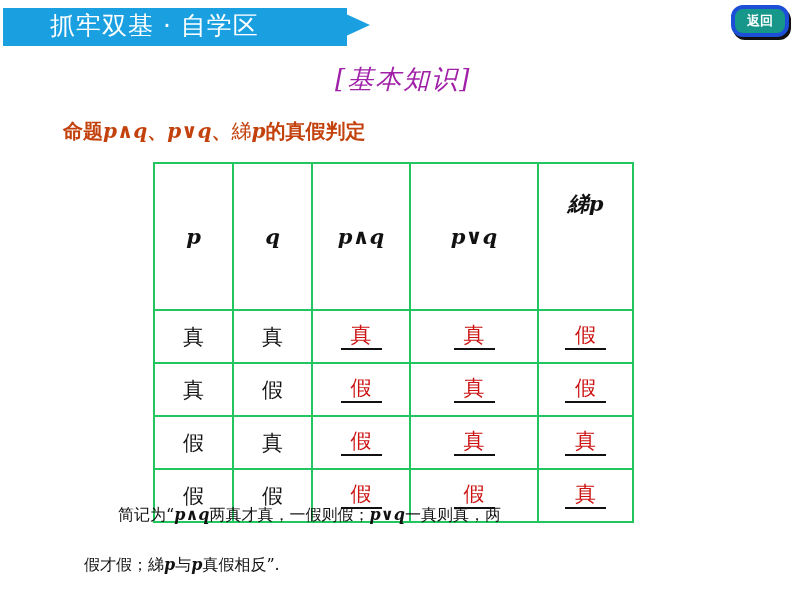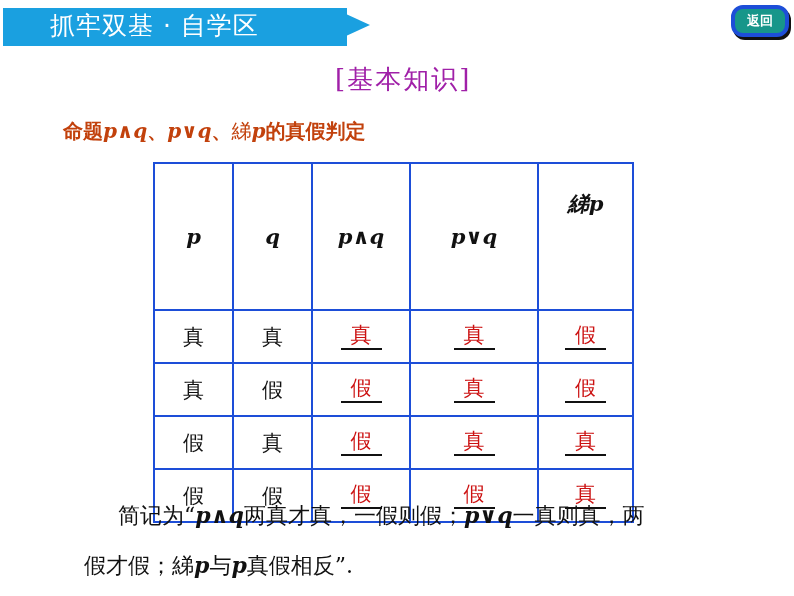--- a/index.html
+++ b/index.html
@@ -6,33 +6,33 @@
   body { width:794px; height:596px; background:#ffffff; position:relative; overflow:hidden;
          font-family:"DejaVu Serif", serif; }
   .banner { position:absolute; left:3px; top:8px; width:344px; height:38px; background:#1aa0e0; }
   .banner-arrow { position:absolute; left:346px; top:14px; width:0; height:0;
          border-top:11px solid transparent; border-bottom:11px solid transparent; border-left:24px solid #1aa0e0; }
   .banner-title { position:absolute; left:30px; top:10px; color:#fff; font-family:"DejaVu Sans", sans-serif;
          font-size:25px; line-height:32px; letter-spacing:1px;margin-left:20px; }
   .return-btn { position:absolute; left:731px; top:5px; width:50px; height:24px; border-radius:12px;
          background:#17968a; border:4px solid #1d4ed8; box-shadow:2px 3px 0 #111; color:#fff;
          font-family:"DejaVu Sans", sans-serif; font-weight:bold; font-size:13px; text-align:center; line-height:24px; cursor:pointer; }
-  .section-title { position:absolute; left:335px; top:62px; color:#a020a8; font-size:26px; line-height:34px; letter-spacing:2px; }
+  .section-title { position:absolute; left:335px; top:62px; color:#a020a8; font-size:26px; line-height:34px; letter-spacing:2px;font-style:italic; }
   .subtitle { position:absolute; left:63px; top:116px; color:#c2410c; font-family:"DejaVu Sans", sans-serif;
          font-weight:bold; font-size:20px; line-height:30px; }
   .it { font-family:"DejaVu Serif", serif; font-style:italic; font-weight:bold; }
   table.truth { position:absolute; left:153px; top:162px; border-collapse:collapse; }
-  table.truth td { border:2px solid #1d4ed8; text-align:center; font-size:21px; color:#111; padding:0; }
+  table.truth td { border:2px solid #22c55e; text-align:center; font-size:21px; color:#111; padding:0; }
   table.truth tr.head td { height:119px; }
   table.truth tr.row td { height:51px; }
   .hdr { font-style:italic; font-weight:bold; font-size:20px; }
   .hdr-neg { vertical-align:top; padding-top:26px !important; }
   .ans { display:inline-block; color:#cc1111; font-size:21px; position:relative; padding:0 10px; line-height:26px;
          border-bottom:2px solid #111; margin-top:-4px; }
-  .note { position:absolute; left:60px; color:#111; font-size:22px; line-height:30px; }
+  .note { position:absolute; left:60px; color:#111; font-size:16px; line-height:30px; }
 </style>
 </head>
 <body>
 
 <div class="banner"></div>
 <div class="banner-arrow"></div>
 <div class="banner-title">抓牢双基 · 自学区</div>
 
 <div class="return-btn">返回</div>
 

